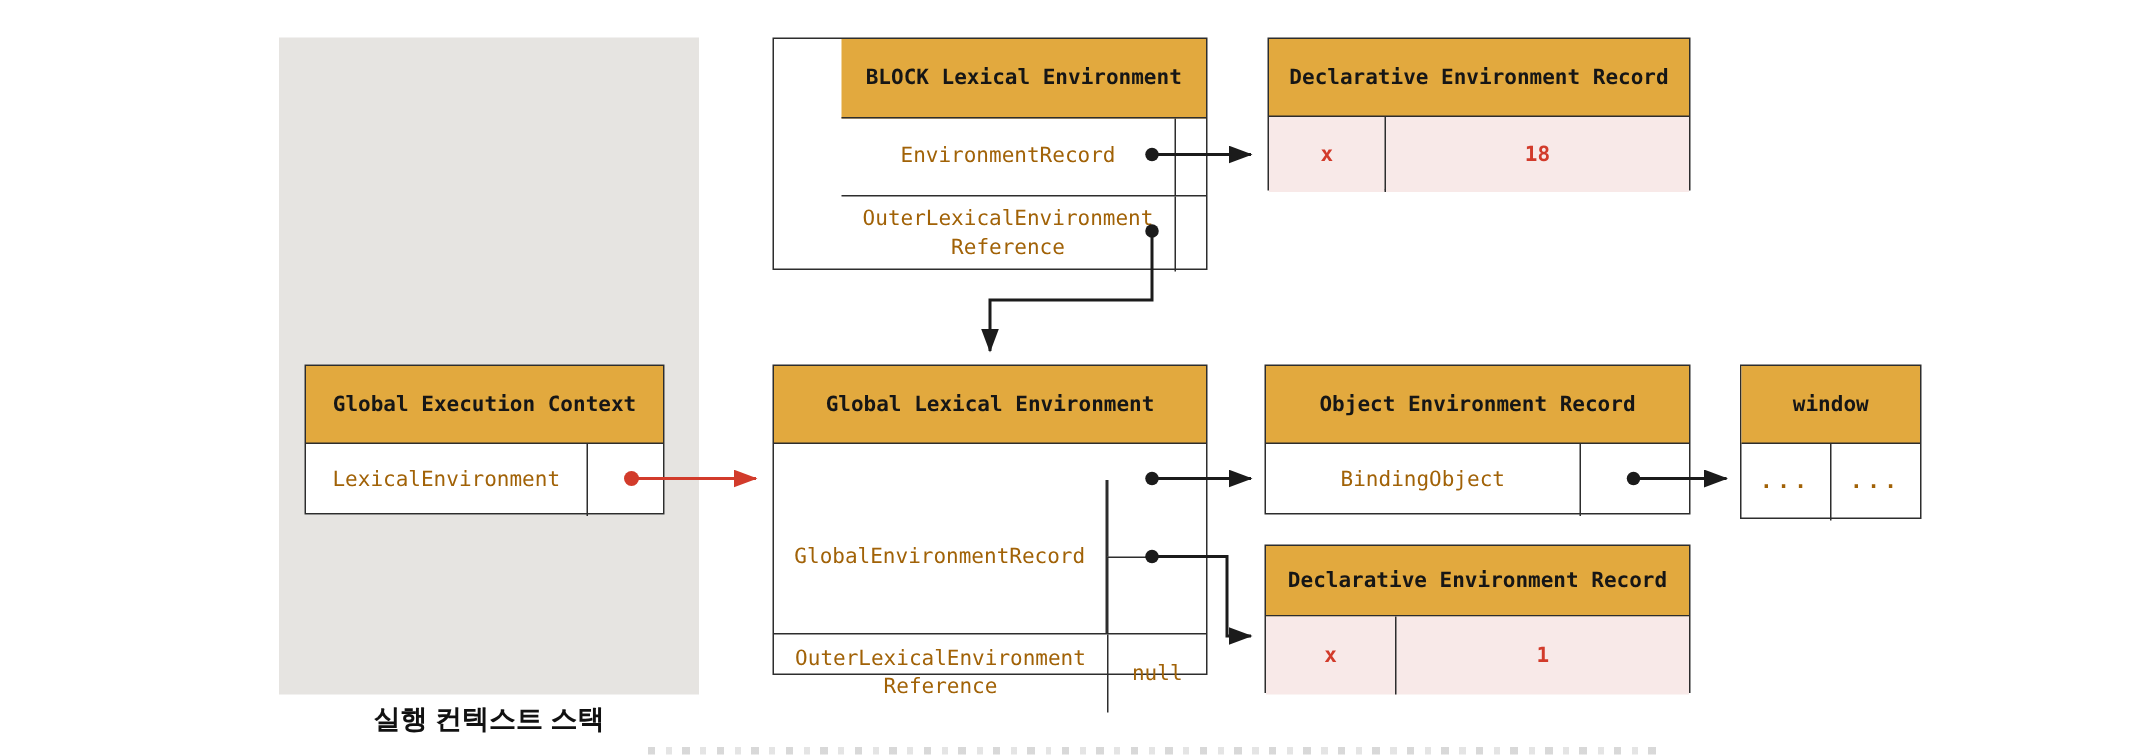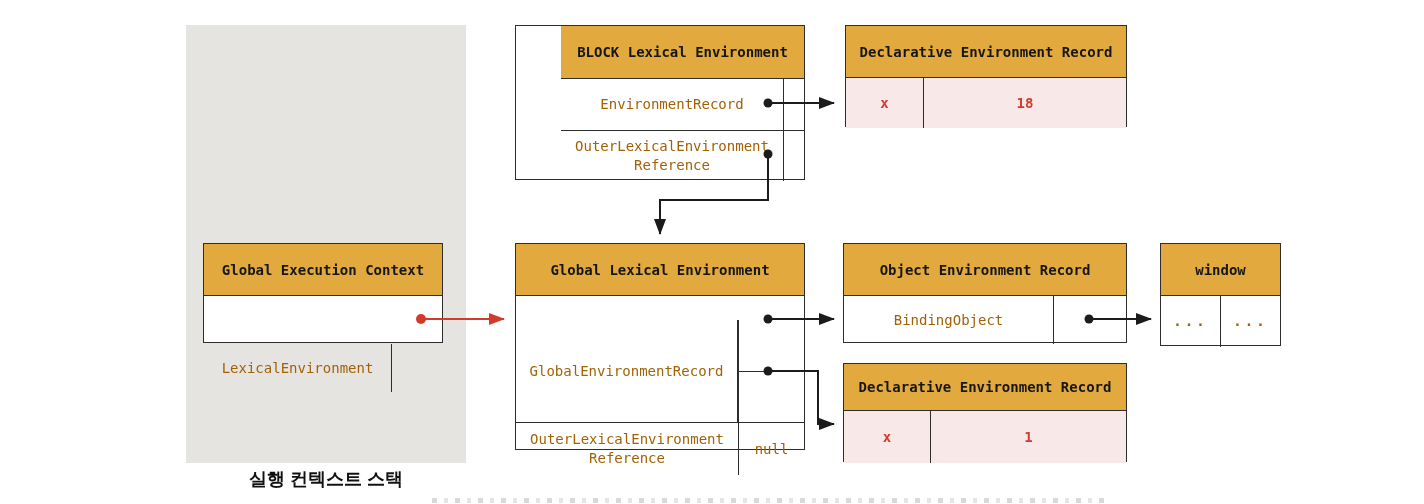--- a/index.html
+++ b/index.html
@@ -45,21 +45,21 @@
   }
 </style>
 </head>
 <body>
 
 <div class="canvas">
 
   <div class="stack-panel"></div>
   <div class="stack-label">실행 컨텍스트 스택</div>
 
-  <div class="envbox" style="left:203px;top:243px;width:240px;height:100px;gap:48px;">
+  <div class="envbox" style="left:203px;top:243px;width:240px;height:100px;">
     <div class="box-header" style="height:52px;">Global Execution Context</div>
     <div class="row" style="height:48px;">
       <div class="cell" style="width:187px;">LexicalEnvironment</div>
       <div class="cell" style="flex:1;"></div>
     </div>
   </div>
 
   <div class="envbox" style="left:515px;top:25px;width:290px;height:155px;padding-left:45px;">
     <div class="box-header" style="height:53px;">BLOCK Lexical Environment</div>
     <div class="row" style="height:51px;">

